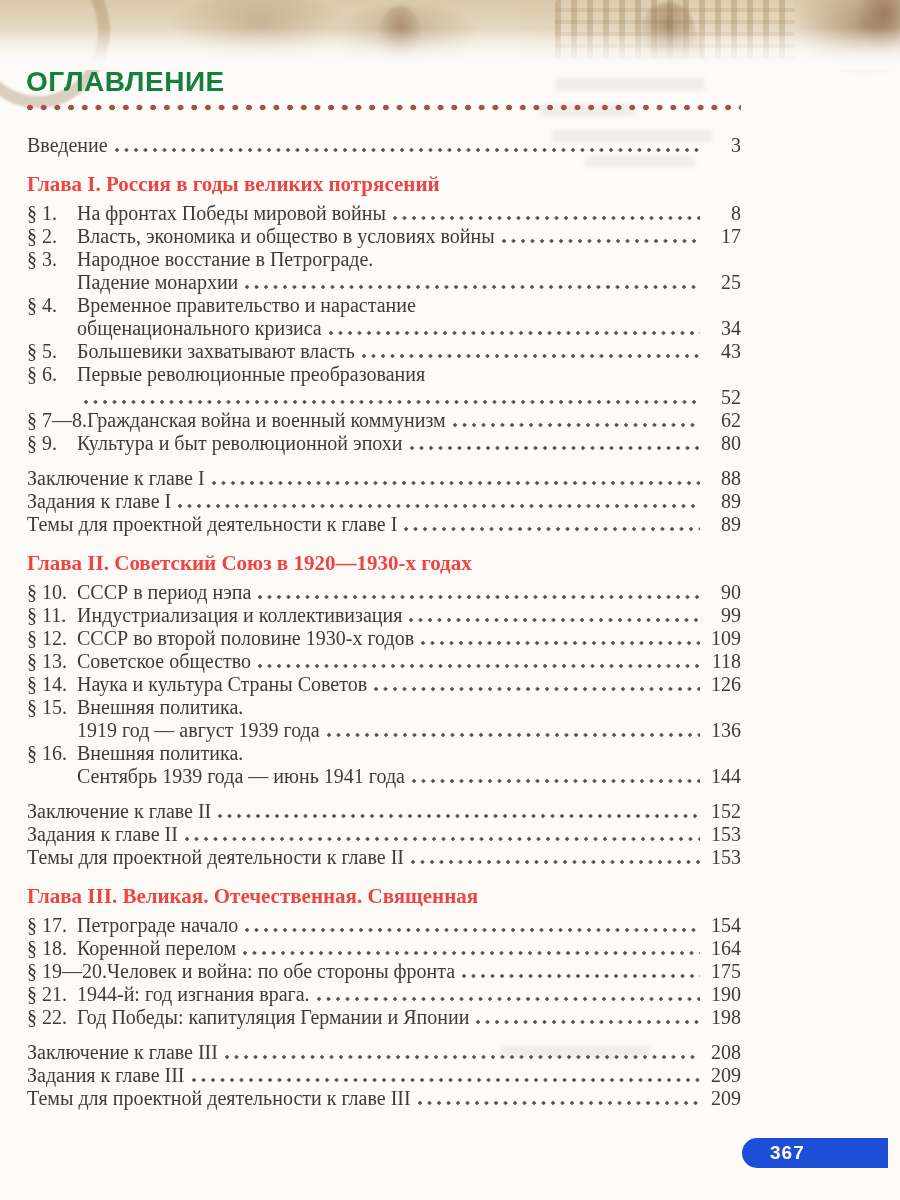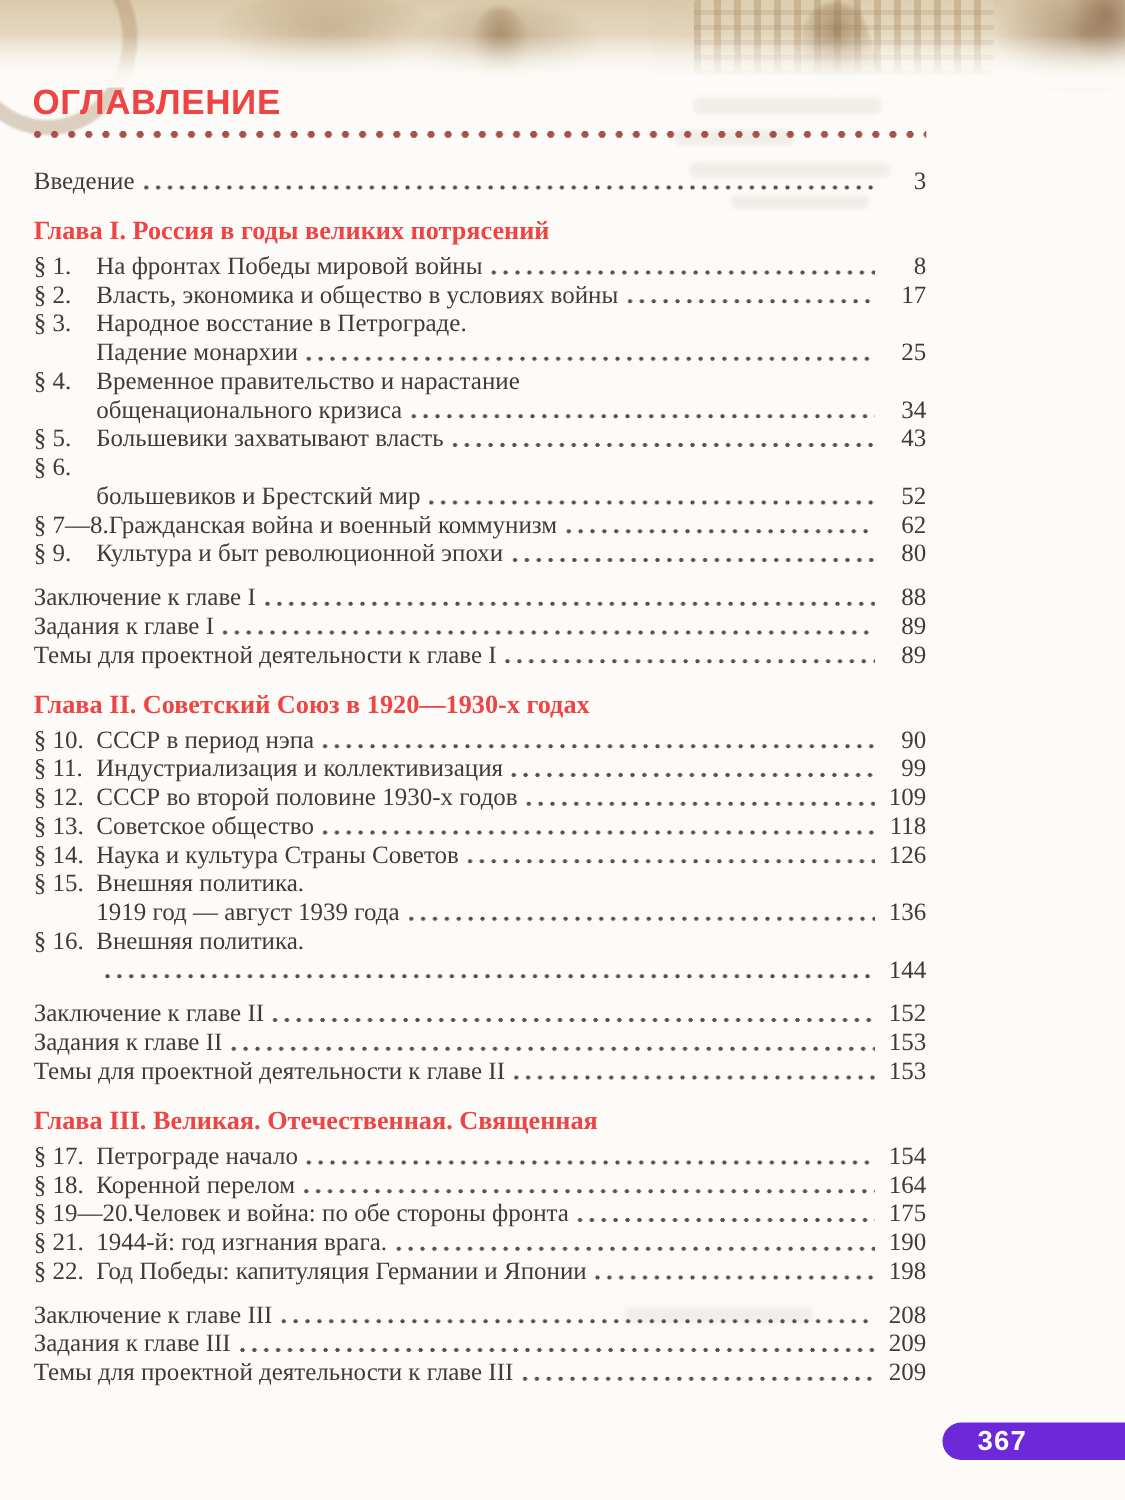--- a/index.html
+++ b/index.html
@@ -35,21 +35,21 @@
   .c-flag{left:855px;top:-6px;width:50px;height:60px;
     background:radial-gradient(ellipse at 60% 30%, rgba(120,78,52,.5), rgba(120,78,52,0) 70%);filter:blur(2px);}
   .c-fade{left:0;top:28px;width:900px;height:42px;
     background:linear-gradient(to bottom, rgba(252,251,248,0), rgba(252,251,248,.9) 75%, #fcfbf8 100%);}
   
   .ghost{position:absolute;border-radius:4px;background:rgba(150,120,95,.10);filter:blur(2px);}
   
   .title{
     position:absolute;left:26px;top:66px;
     font-family:"Liberation Sans","DejaVu Sans",sans-serif;
-    font-size:28px;font-weight:bold;letter-spacing:.5px;color:#ef4444;
+    font-size:28px;font-weight:bold;letter-spacing:.5px;color:#15803d;
   }
   .dots-rule{
     position:absolute;left:27px;top:104px;width:714px;height:7px;
     background-image:radial-gradient(circle at 3px 3.5px, #a4534b 2.6px, rgba(164,83,75,0) 3.1px);
     background-size:13.7px 7px;background-repeat:repeat-x;
   }
   
   .content{position:absolute;left:27px;top:134px;width:714px;font-size:20px;}
   .toc-row,.entry-line{display:flex;align-items:baseline;line-height:23px;}
   .entry-label{flex:0 0 auto;min-width:50px;white-space:pre;}
@@ -64,24 +64,24 @@
   .pagenum{flex:0 0 auto;min-width:36px;text-align:right;}
   .chapter-heading{
     font-weight:bold;font-size:21px;color:#ef4444;
     margin:15px 0 6px 0;line-height:24px;
   }
   .intro-row{margin-bottom:2px;}
   .extras{margin-top:12px;}
   .chapter{margin-bottom:4px;}
   
   .badge{
-    position:absolute;right:0;top:1138px;width:146px;height:30px;
-    background:#6d28d9;border-radius:15px 0 0 15px;
+    position:absolute;right:12px;top:1138px;width:146px;height:30px;
+    background:#1d4ed8;border-radius:15px 0 0 15px;
     color:#fff;font-family:"Liberation Sans","DejaVu Sans",sans-serif;
-    font-weight:bold;font-size:22px;line-height:30px;
+    font-weight:bold;font-size:19px;line-height:30px;
     padding-left:28px;box-sizing:border-box;letter-spacing:1px;
   }
 </style>
 </head>
 <body>
 
 <div class="page">
 
   <div class="banner">
     <div class="c-arc"></div>
@@ -155,23 +155,23 @@
           <div class="entry-line">
             <span class="entry-label">§ 5.</span>
             <span class="entry-text">Большевики захватывают власть</span>
             <span class="leader"></span>
             <span class="pagenum">43</span>
           </div>
         </div>
         <div class="entry">
           <div class="entry-line">
             <span class="entry-label">§ 6.</span>
-          </div>
-          <div class="entry-line cont">
-            <span class="entry-text">большевиков и Брестский мир</span>
+            <span class="entry-text">Первые революционные преобразования</span>
+          </div>
+          <div class="entry-line cont">
             <span class="leader"></span>
             <span class="pagenum">52</span>
           </div>
         </div>
         <div class="entry">
           <div class="entry-line">
             <span class="entry-label">§ 7—8.</span>
             <span class="entry-text">Гражданская война и военный коммунизм</span>
             <span class="leader"></span>
             <span class="pagenum">62</span>
@@ -255,20 +255,21 @@
             <span class="leader"></span>
             <span class="pagenum">136</span>
           </div>
         </div>
         <div class="entry">
           <div class="entry-line">
             <span class="entry-label">§ 16.</span>
             <span class="entry-text">Внешняя политика.</span>
           </div>
           <div class="entry-line cont">
+            <span class="entry-text">Сентябрь 1939 года — июнь 1941 года</span>
             <span class="leader"></span>
             <span class="pagenum">144</span>
           </div>
         </div>
         <div class="extras">
           <div class="toc-row">
             <span class="entry-text">Заключение к главе II</span>
             <span class="leader"></span>
             <span class="pagenum">152</span>
           </div>

